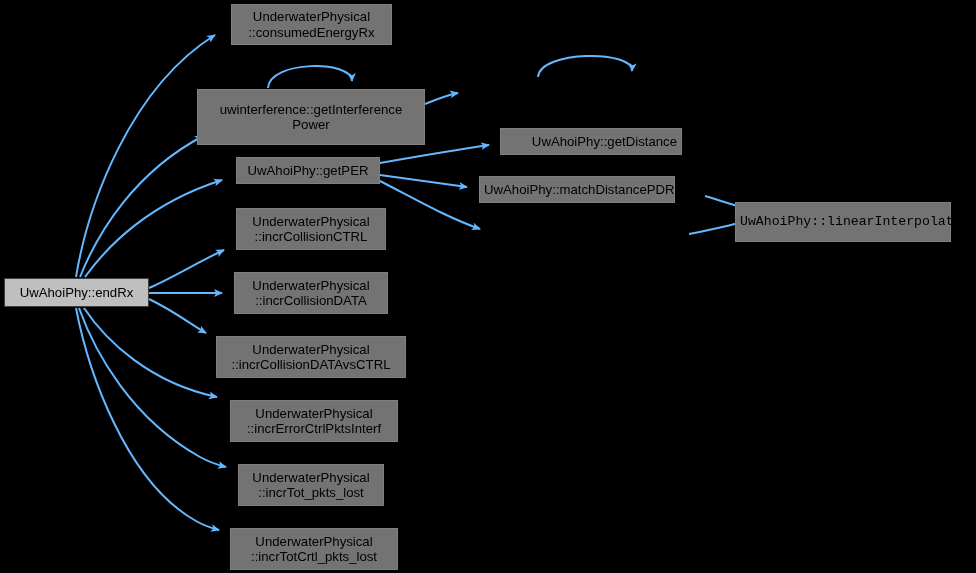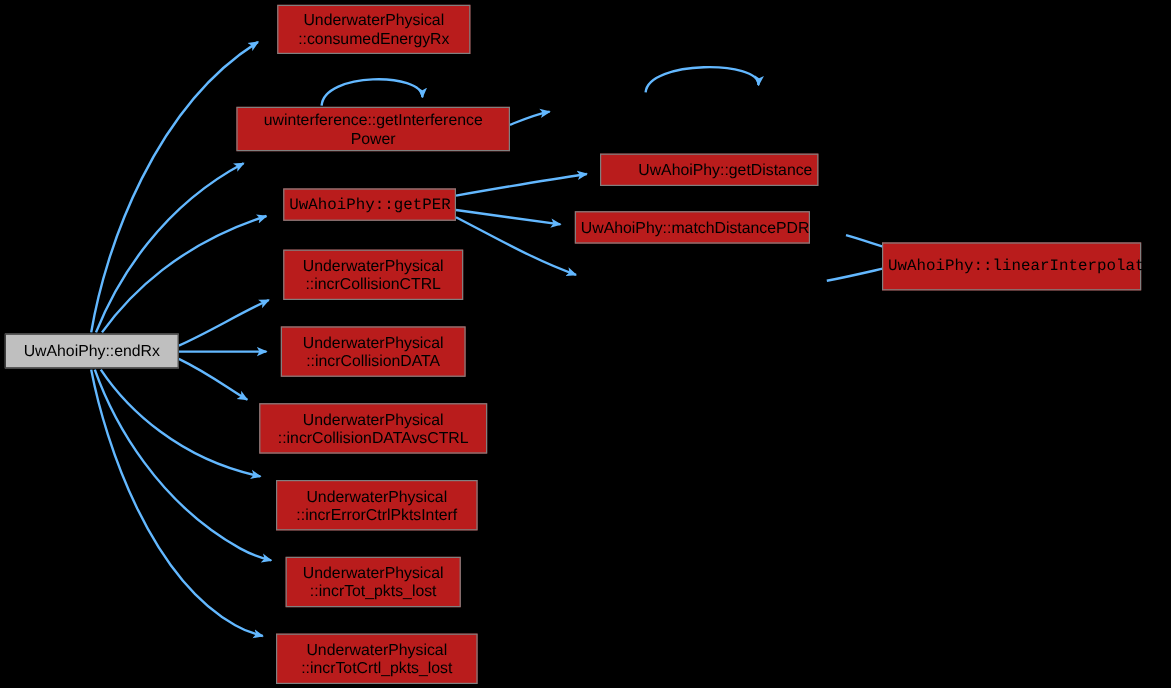--- a/index.html
+++ b/index.html
@@ -18,21 +18,21 @@
   #edges {
     position: absolute;
     left: 0;
     top: 0;
     width: 976px;
     height: 573px;
   }
   .node {
     position: absolute;
     box-sizing: border-box;
-    background: #b91c1c;
+    background: #737373;
     border: 1px solid #808080;
     color: #000000;
     font-size: 13.2px;
     line-height: 15.5px;
     text-align: center;
     display: flex;
     align-items: center;
     justify-content: center;
     white-space: pre-line;
     z-index: 5;
@@ -101,31 +101,31 @@
 
   <div class="node root" style="left:4px; top:278px; width:145px; height:29px;">
     <span class="label">UwAhoiPhy::endRx</span>
   </div>
 
   <div class="node" style="left:231px; top:4px; width:161px; height:41px;">
     <span class="label">UnderwaterPhysical
 ::consumedEnergyRx</span>
   </div>
 
-  <div class="node" style="left:197px; top:89px; width:228px; height:37px;">
+  <div class="node" style="left:197px; top:89px; width:228px; height:56px;">
     <span class="label">uwinterference::getInterference
 Power</span>
   </div>
 
 
   <div class="node" style="left:500px; top:128px; width:182px; height:27px;text-align:right;">
     <span class="label">UwAhoiPhy::getDistance</span>
   </div>
 
-  <div class="node" style="left:236px; top:157px; width:144px; height:27px;font-family:Liberation Mono, monospace;">
+  <div class="node" style="left:236px; top:157px; width:144px; height:27px;">
     <span class="label">UwAhoiPhy::getPER</span>
   </div>
 
   <div class="node" style="left:479px; top:176px; width:196px; height:27px;">
     <span class="label">UwAhoiPhy::matchDistancePDR</span>
   </div>
 
 
   <div class="node" style="left:735px; top:202px; width:216px; height:40px;font-family:Liberation Mono, monospace;">
     <span class="label">UwAhoiPhy::linearInterpolator</span>

